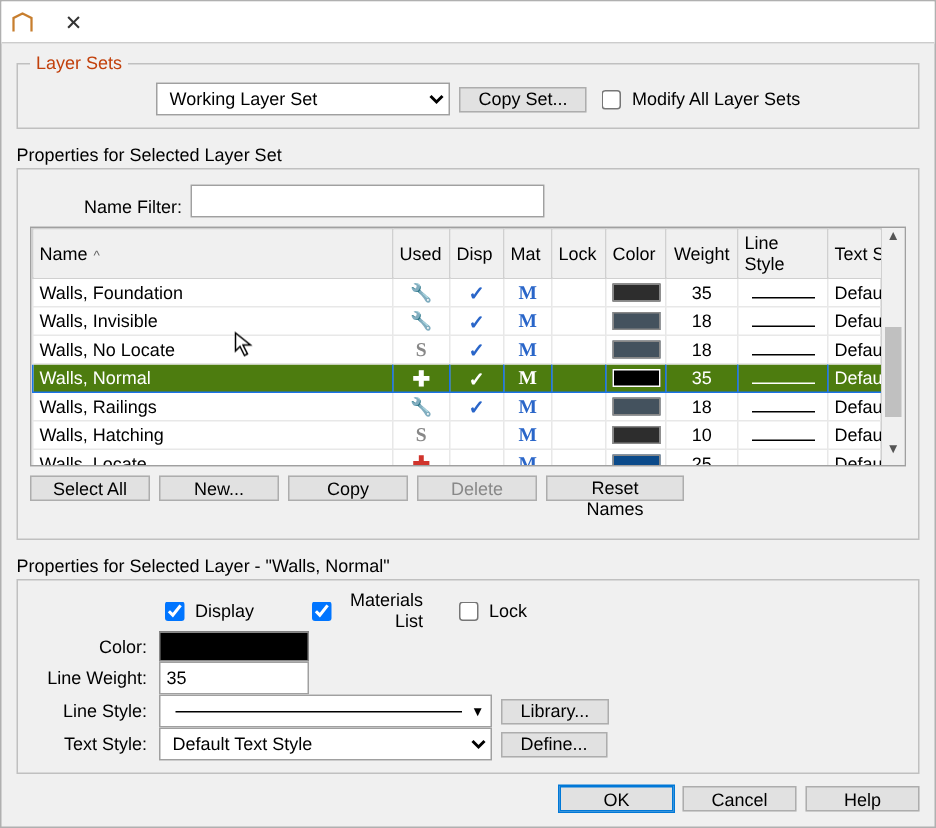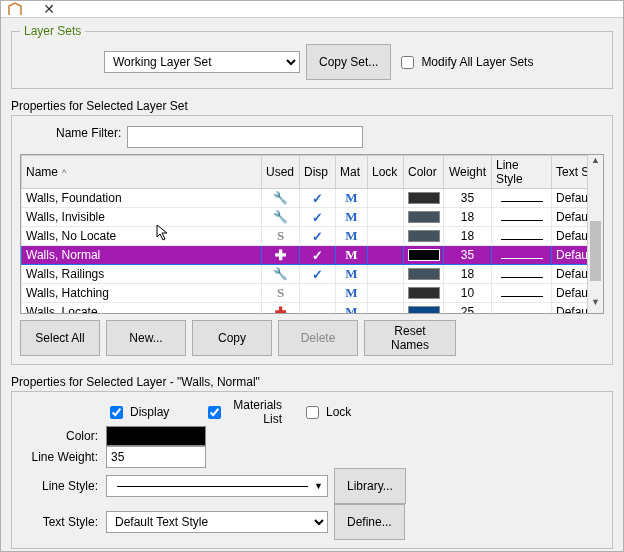--- a/index.html
+++ b/index.html
@@ -36,50 +36,50 @@
   .titlebar .title { flex: 1; font-size: 12px; }
   .titlebar .close {
     width: 40px; text-align: center; font-size: 14px; color: #333;
   }
   .content { padding: 6px 10px 10px 10px; flex:1; display:flex; flex-direction:column; }
   fieldset {
     border: 1px solid #c0c0c0;
     margin: 0 0 6px 0;
     padding: 6px 8px 8px 8px;
   }
-  legend { font-size: 12px; padding: 0 4px; color:#4d7c0f; }
+  legend { font-size: 12px; padding: 0 4px; color:#c2410c; }
   .row { display:flex; align-items:center; gap:6px; }
   select, input[type=text] {
     font: inherit; font-size:12px;
     border:1px solid #a0a0a0; background:#fff;
     height:22px; padding:1px 4px;
   }
   .btn {
     font: inherit; font-size:12px;
     background:#e1e1e1; border:1px solid #adadad;
-    height:36px; padding:0 12px; cursor:pointer;
+    height:17px; padding:0 12px; cursor:pointer;
   }
   .btn.primary { border:1px solid #0078d7; outline:1px solid #0078d7; }
   .btn:disabled { color:#888; }
   .chk { display:inline-flex; align-items:center; gap:4px; }
   .chk input { width:13px; height:13px; }
   .section-label { font-size:12px; margin:4px 0 2px 0; }
   .props-area { border:1px solid #c0c0c0; padding:6px 8px; margin-bottom:6px; flex:1; display:flex; flex-direction:column; min-height:0;}
-  .filter-row { display:flex; align-items:flex-start; gap:6px; margin:4px 0 6px 0; }
+  .filter-row { display:flex; align-items:flex-end; gap:6px; margin:4px 0 6px 0; }
   .tbl-wrap { border:1px solid #a0a0a0; background:#fff; height:160px; overflow:hidden; position:relative; display:flex; }
   .tbl-inner { flex:1; overflow-y:hidden; }
   table { border-collapse:collapse; width:100%; font-size:12px; table-layout:fixed;}
   thead th {
     background:#f0f0f0; border:1px solid #d0d0d0;
     font-weight:normal; text-align:left; padding:2px 4px;
     position:sticky; top:0; font-size:12px;
   }
   thead th .sort-caret { font-size:9px; color:#666; margin-left:4px;}
   tbody td { border:1px solid #e8e8e8; padding:1px 4px; height:18px; }
-  tbody tr.sel td { background:#a21caf; color:#fff; border-color:#1a73e8;}
+  tbody tr.sel td { background:#4d7c0f; color:#fff; border-color:#1a73e8;}
   tbody tr.sel .swatch { border-color:#fff;}
   .swatch { display:block; width:32px; height:12px; border:1px solid #888; margin:auto;}
   .icon { display:inline-block; text-align:center; width:100%; font-weight:bold; }
   .icon.wrench { color:#2a66c9; }
   .icon.check { color:#2a66c9; font-size:13px; }
   .icon.m { color:#2a66c9; font-family:Georgia,serif; font-size:13px;}
   .icon.s { color:#888; font-family:Georgia,serif; font-size:13px; font-weight:bold;}
   .icon.plus-red { color:#d0342c; font-size:14px; font-weight:bold;}
   .icon.plus-blue { color:#2a66c9; font-size:14px; font-weight:bold;}
   tbody tr.sel .icon.wrench, tbody tr.sel .icon.check, tbody tr.sel .icon.m, tbody tr.sel .icon.plus-blue { color:#fff;}

